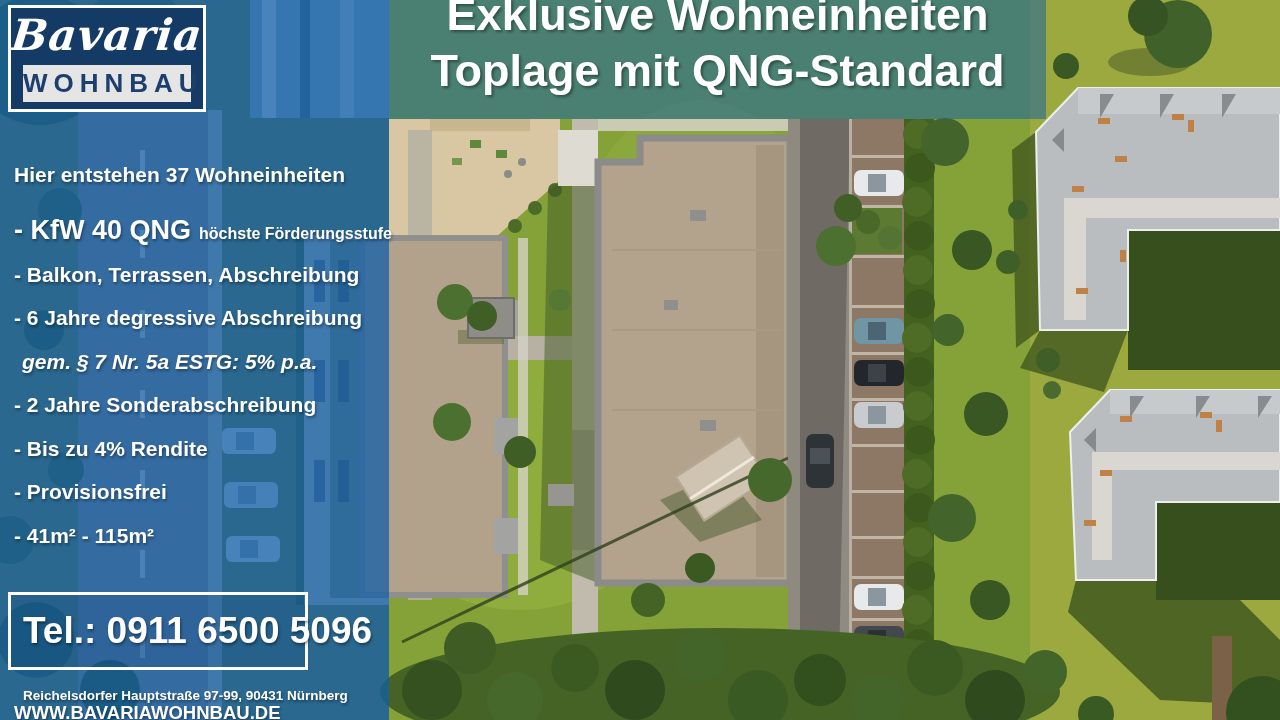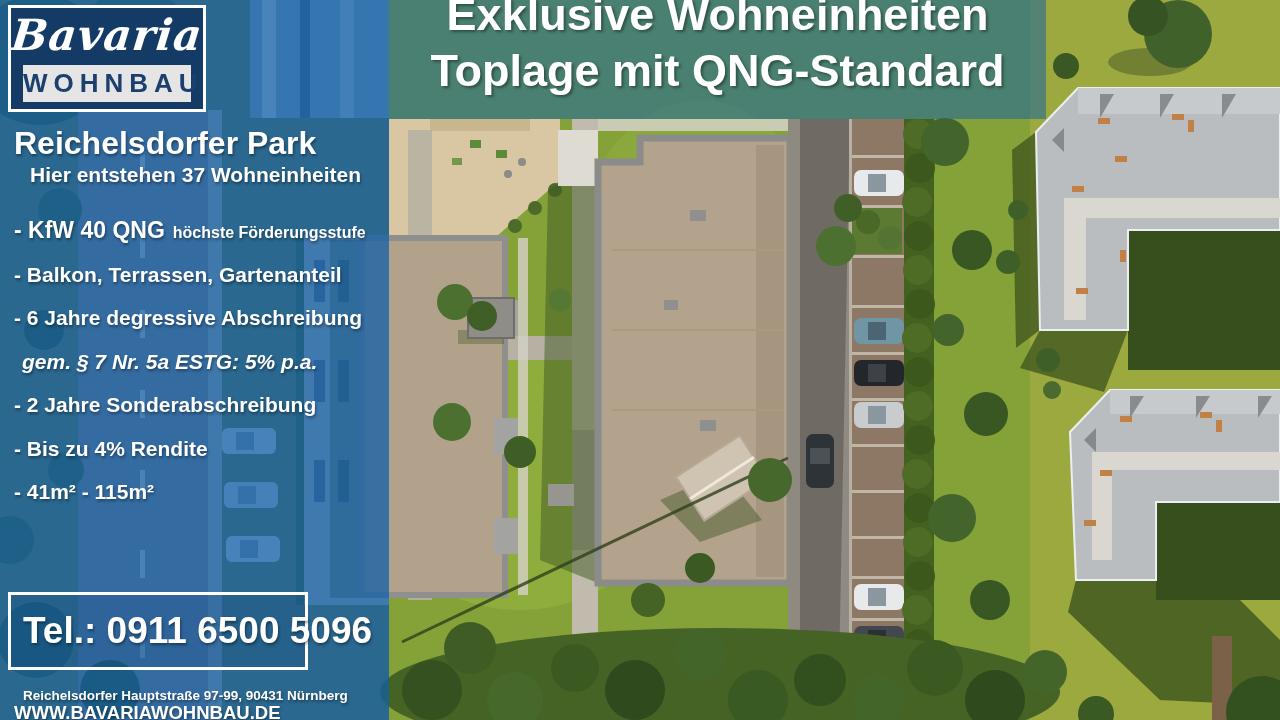--- a/index.html
+++ b/index.html
@@ -18,25 +18,25 @@
     background:#143a66;border:3px solid #fff;box-sizing:border-box;}
   .logo-script{position:absolute;left:0;right:0;top:2px;text-align:center;
     font-family:"DejaVu Serif",serif;font-style:italic;font-weight:bold;
     font-size:43px;color:#fff;transform:skewX(-6deg);letter-spacing:1px;}
   .logo-word{position:absolute;left:12px;right:12px;top:57px;height:37px;background:#e5e5e5;
     color:#1c3f6d;font-weight:bold;font-size:26px;letter-spacing:6px;
     text-align:center;line-height:37px;}
   .txt{position:absolute;color:#fff;font-weight:bold;
     text-shadow:1px 2px 3px rgba(0,0,0,.42);white-space:nowrap;}
   .park-title{left:14px;top:125px;font-size:32px;}
-  .park-sub{left:30px;top:163px;font-size:21px;}
+  .park-sub{left:14px;top:163px;font-size:21px;}
   .features{position:absolute;left:14px;top:209px;width:372px;}
   .feat{color:#fff;font-weight:bold;font-size:21px;height:43.5px;line-height:43.5px;
     text-shadow:1px 2px 3px rgba(0,0,0,.42);white-space:nowrap;}
-  .feat .big{font-size:23px;}
+  .feat .big{font-size:27px;}
   .feat .small{font-size:16px;margin-left:8px;text-align:right;}
   .feat.indent{padding-left:8px;font-style:italic;}
   .tel-box{position:absolute;left:8px;top:592px;width:300px;height:78px;
     border:3px solid #fff;box-sizing:border-box;background:rgba(8,50,100,0.12);}
   .tel-box .tel{position:absolute;left:12px;top:0;line-height:72px;font-size:37px;
     color:#fff;font-weight:bold;text-shadow:1px 2px 3px rgba(0,0,0,.42);white-space:nowrap;}
   .addr{left:23px;top:688px;font-size:13.5px;}
   .site{left:14px;top:702px;font-size:18.5px;}
 </style>
 </head>
@@ -341,30 +341,30 @@
   <div class="headline">
     <div>Exklusive Wohneinheiten</div>
     <div>Toplage mit QNG-Standard</div>
   </div>
 
   <div class="logo">
     <div class="logo-script">Bavaria</div>
     <div class="logo-word">WOHNBAU</div>
   </div>
 
-  <div class="txt park-title">Reichelsdorfer Park</div>
   <div class="txt park-sub">Hier entstehen 37 Wohneinheiten</div>
 
   <div class="features">
     <div class="feat"><span class="big">- KfW 40 QNG</span><span class="small">höchste Förderungsstufe</span></div>
-    <div class="feat">- Balkon, Terrassen, Gartenanteil</div>
+    <div class="feat">- Balkon, Terrassen, Abschreibung</div>
     <div class="feat">- 6 Jahre degressive Abschreibung</div>
     <div class="feat indent">gem. § 7 Nr. 5a ESTG: 5% p.a.</div>
     <div class="feat">- 2 Jahre Sonderabschreibung</div>
     <div class="feat">- Bis zu 4% Rendite</div>
+    <div class="feat">- Provisionsfrei</div>
     <div class="feat">- 41m² - 115m²</div>
   </div>
 
   <div class="tel-box">
     <div class="tel">Tel.: 0911 6500 5096</div>
   </div>
 
   <div class="txt addr">Reichelsdorfer Hauptstraße 97-99, 90431 Nürnberg</div>
   <div class="txt site">WWW.BAVARIAWOHNBAU.DE</div>
 

